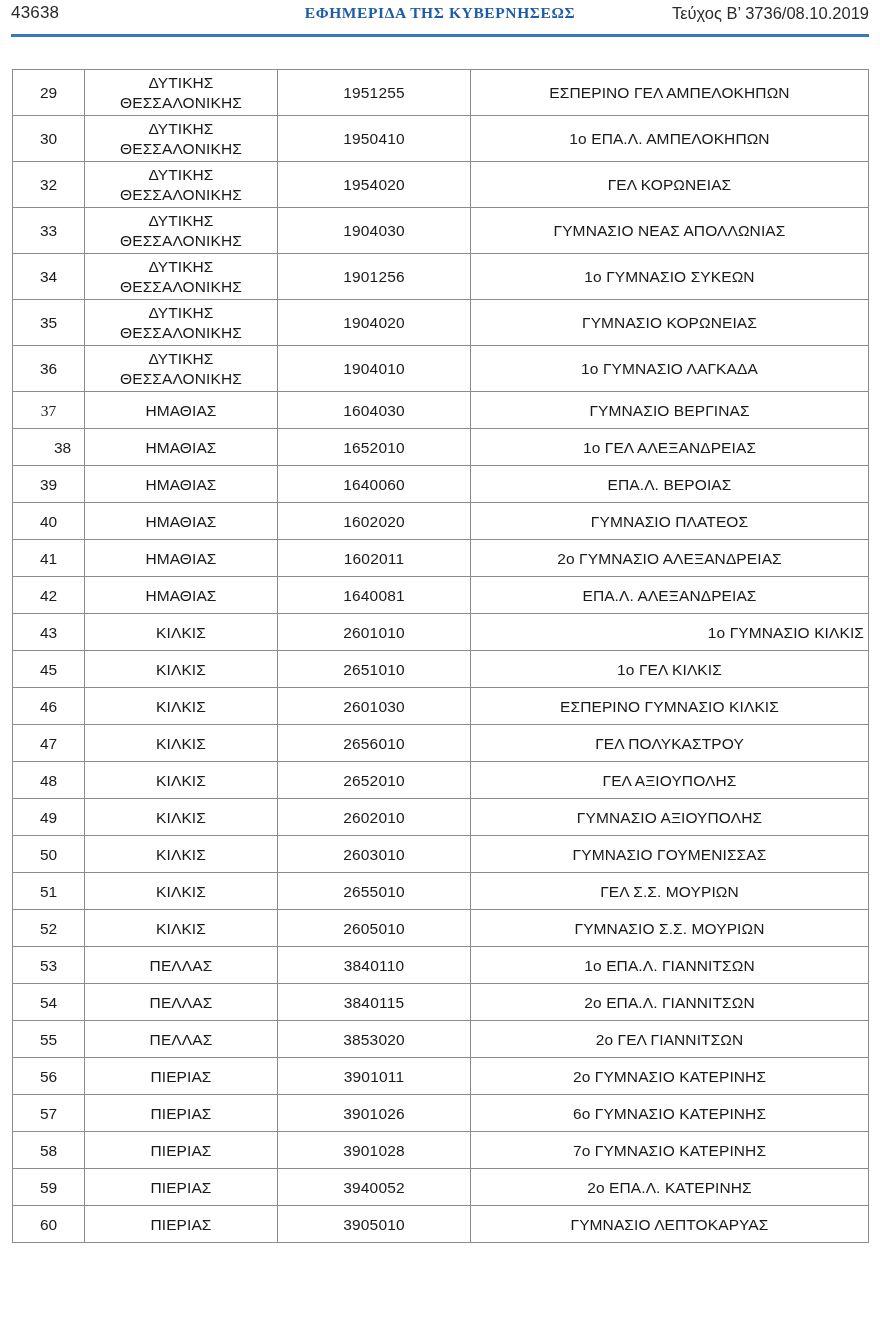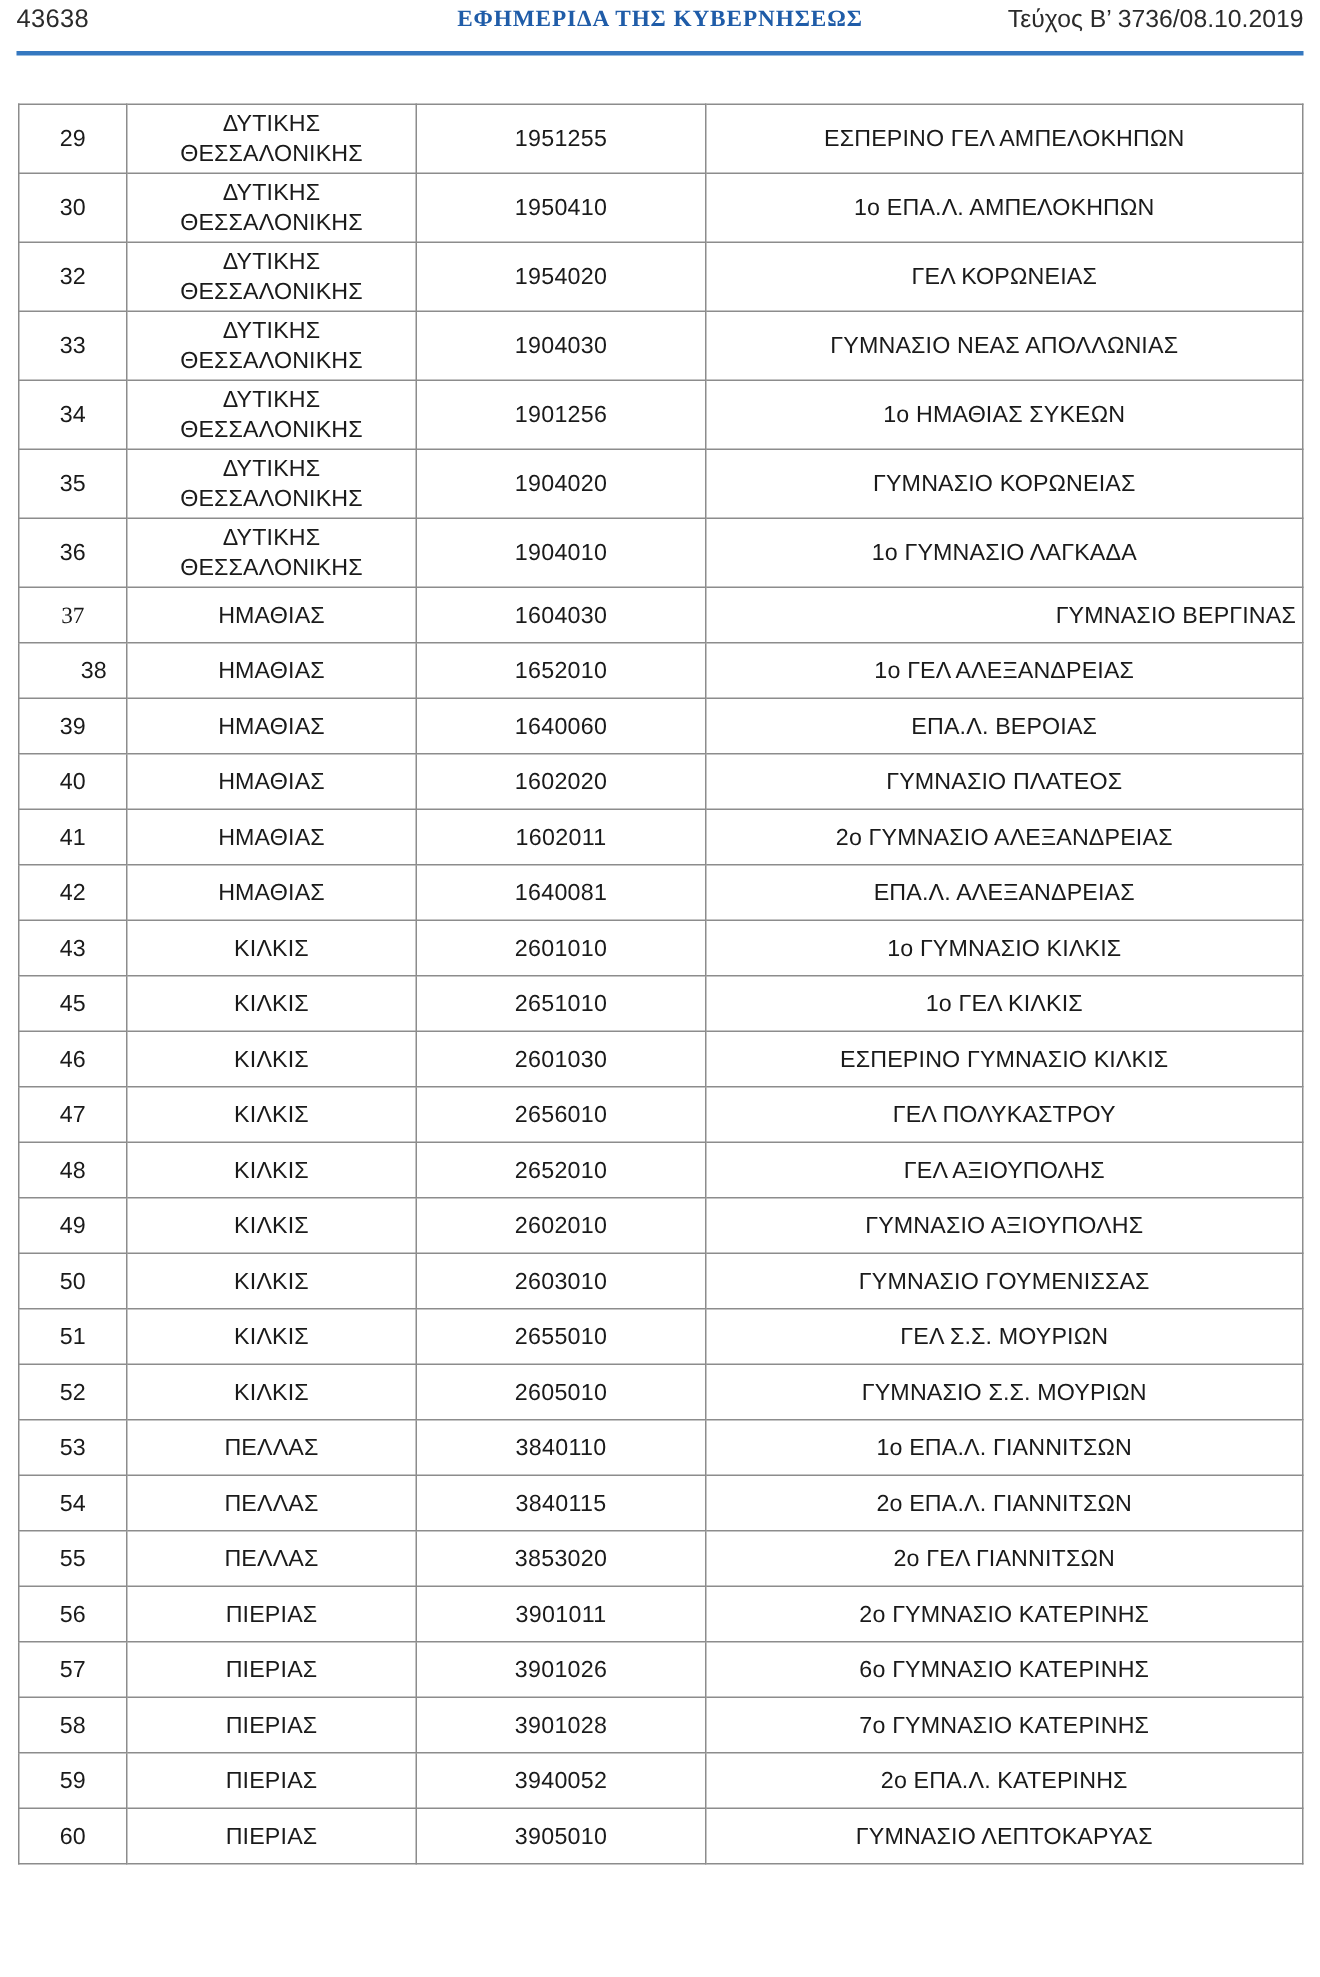--- a/index.html
+++ b/index.html
@@ -158,21 +158,21 @@
             <td class="cell-code" style="border-color: rgb(140, 140, 140);">1904030</td>
             <td class="cell-name" style="border-color: rgb(140, 140, 140);">ΓΥΜΝΑΣΙΟ ΝΕΑΣ ΑΠΟΛΛΩΝΙΑΣ</td>
           </tr>
           <tr class="r-double">
             <td class="cell-no" style="border-color: rgb(140, 140, 140);">34</td>
             <td class="cell-pref" style="border-color: rgb(140, 140, 140);">
               <span class="pref-line">ΔΥΤΙΚΗΣ</span>
               <span class="pref-line">ΘΕΣΣΑΛΟΝΙΚΗΣ</span>
             </td>
             <td class="cell-code" style="border-color: rgb(140, 140, 140);">1901256</td>
-            <td class="cell-name" style="border-color: rgb(140, 140, 140);">1ο ΗΜΑΘΙΑΣ ΣΥΚΕΩΝ</td>
+            <td class="cell-name" style="border-color: rgb(140, 140, 140);">1ο ΓΥΜΝΑΣΙΟ ΣΥΚΕΩΝ</td>
           </tr>
           <tr class="r-double">
             <td class="cell-no" style="border-color: rgb(140, 140, 140);">35</td>
             <td class="cell-pref" style="border-color: rgb(140, 140, 140);">
               <span class="pref-line">ΔΥΤΙΚΗΣ</span>
               <span class="pref-line">ΘΕΣΣΑΛΟΝΙΚΗΣ</span>
             </td>
             <td class="cell-code" style="border-color: rgb(140, 140, 140);">1904020</td>
             <td class="cell-name" style="border-color: rgb(140, 140, 140);">ΓΥΜΝΑΣΙΟ ΚΟΡΩΝΕΙΑΣ</td>
           </tr>
@@ -182,21 +182,21 @@
               <span class="pref-line">ΔΥΤΙΚΗΣ</span>
               <span class="pref-line">ΘΕΣΣΑΛΟΝΙΚΗΣ</span>
             </td>
             <td class="cell-code" style="border-color: rgb(140, 140, 140);">1904010</td>
             <td class="cell-name" style="border-color: rgb(140, 140, 140);">1ο ΓΥΜΝΑΣΙΟ ΛΑΓΚΑΔΑ</td>
           </tr>
           <tr class="r-single">
             <td class="cell-no" style="border-color: rgb(140, 140, 140); font-family: Liberation Serif, serif;">37</td>
             <td class="cell-pref" style="border-color: rgb(140, 140, 140);">ΗΜΑΘΙΑΣ</td>
             <td class="cell-code" style="border-color: rgb(140, 140, 140);">1604030</td>
-            <td class="cell-name" style="border-color: rgb(140, 140, 140); text-align: right;">ΓΥΜΝΑΣΙΟ ΒΕΡΓΙΝΑΣ</td>
+            <td class="cell-name" style="border-color: rgb(140, 140, 140);">ΓΥΜΝΑΣΙΟ ΒΕΡΓΙΝΑΣ</td>
           </tr>
           <tr class="r-single">
             <td class="cell-no" style="border-color: rgb(140, 140, 140); padding-left: 32px;">38</td>
             <td class="cell-pref" style="border-color: rgb(140, 140, 140);">ΗΜΑΘΙΑΣ</td>
             <td class="cell-code" style="border-color: rgb(140, 140, 140);">1652010</td>
             <td class="cell-name" style="border-color: rgb(140, 140, 140);">1ο ΓΕΛ ΑΛΕΞΑΝΔΡΕΙΑΣ</td>
           </tr>
           <tr class="r-single">
             <td class="cell-no" style="border-color: rgb(140, 140, 140);">39</td>
             <td class="cell-pref" style="border-color: rgb(140, 140, 140);">ΗΜΑΘΙΑΣ</td>
@@ -218,21 +218,21 @@
           <tr class="r-single">
             <td class="cell-no" style="border-color: rgb(140, 140, 140);">42</td>
             <td class="cell-pref" style="border-color: rgb(140, 140, 140);">ΗΜΑΘΙΑΣ</td>
             <td class="cell-code" style="border-color: rgb(140, 140, 140);">1640081</td>
             <td class="cell-name" style="border-color: rgb(140, 140, 140);">ΕΠΑ.Λ. ΑΛΕΞΑΝΔΡΕΙΑΣ</td>
           </tr>
           <tr class="r-single">
             <td class="cell-no" style="border-color: rgb(140, 140, 140);">43</td>
             <td class="cell-pref" style="border-color: rgb(140, 140, 140);">ΚΙΛΚΙΣ</td>
             <td class="cell-code" style="border-color: rgb(140, 140, 140);">2601010</td>
-            <td class="cell-name" style="border-color: rgb(140, 140, 140);">1ο ΓΥΜΝΑΣΙΟ ΚΙΛΚΙΣ</td>
+            <td class="cell-name" style="border-color: rgb(140, 140, 140); text-align: right;">1ο ΓΥΜΝΑΣΙΟ ΚΙΛΚΙΣ</td>
           </tr>
           <tr class="r-single">
             <td class="cell-no" style="border-color: rgb(140, 140, 140);">45</td>
             <td class="cell-pref" style="border-color: rgb(140, 140, 140);">ΚΙΛΚΙΣ</td>
             <td class="cell-code" style="border-color: rgb(140, 140, 140);">2651010</td>
             <td class="cell-name" style="border-color: rgb(140, 140, 140);">1ο ΓΕΛ ΚΙΛΚΙΣ</td>
           </tr>
           <tr class="r-single">
             <td class="cell-no" style="border-color: rgb(140, 140, 140);">46</td>
             <td class="cell-pref" style="border-color: rgb(140, 140, 140);">ΚΙΛΚΙΣ</td>

